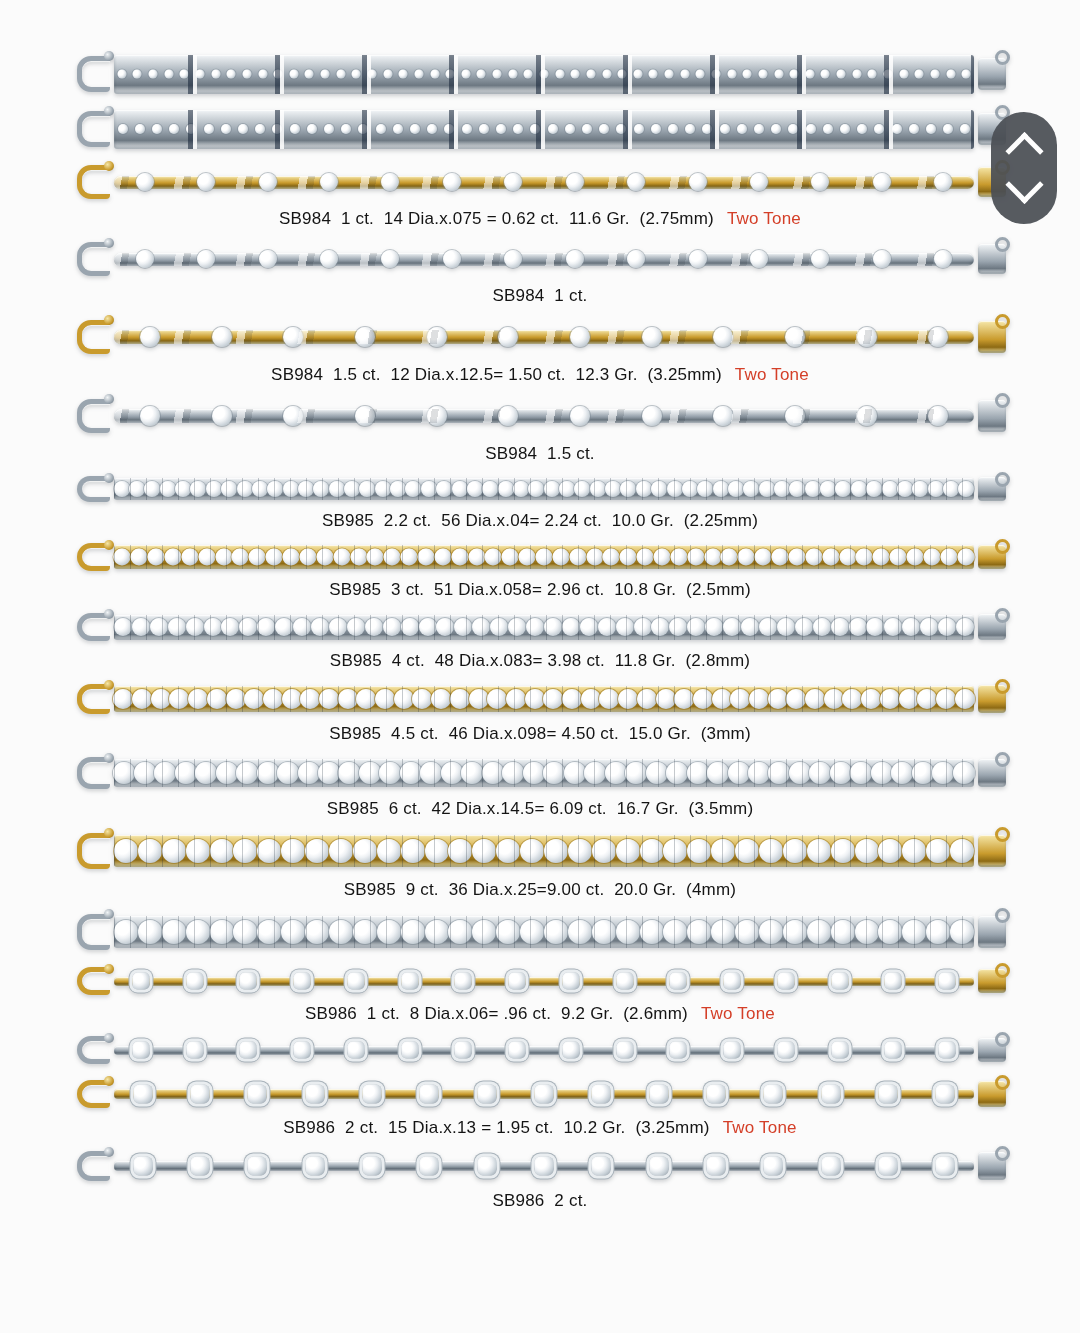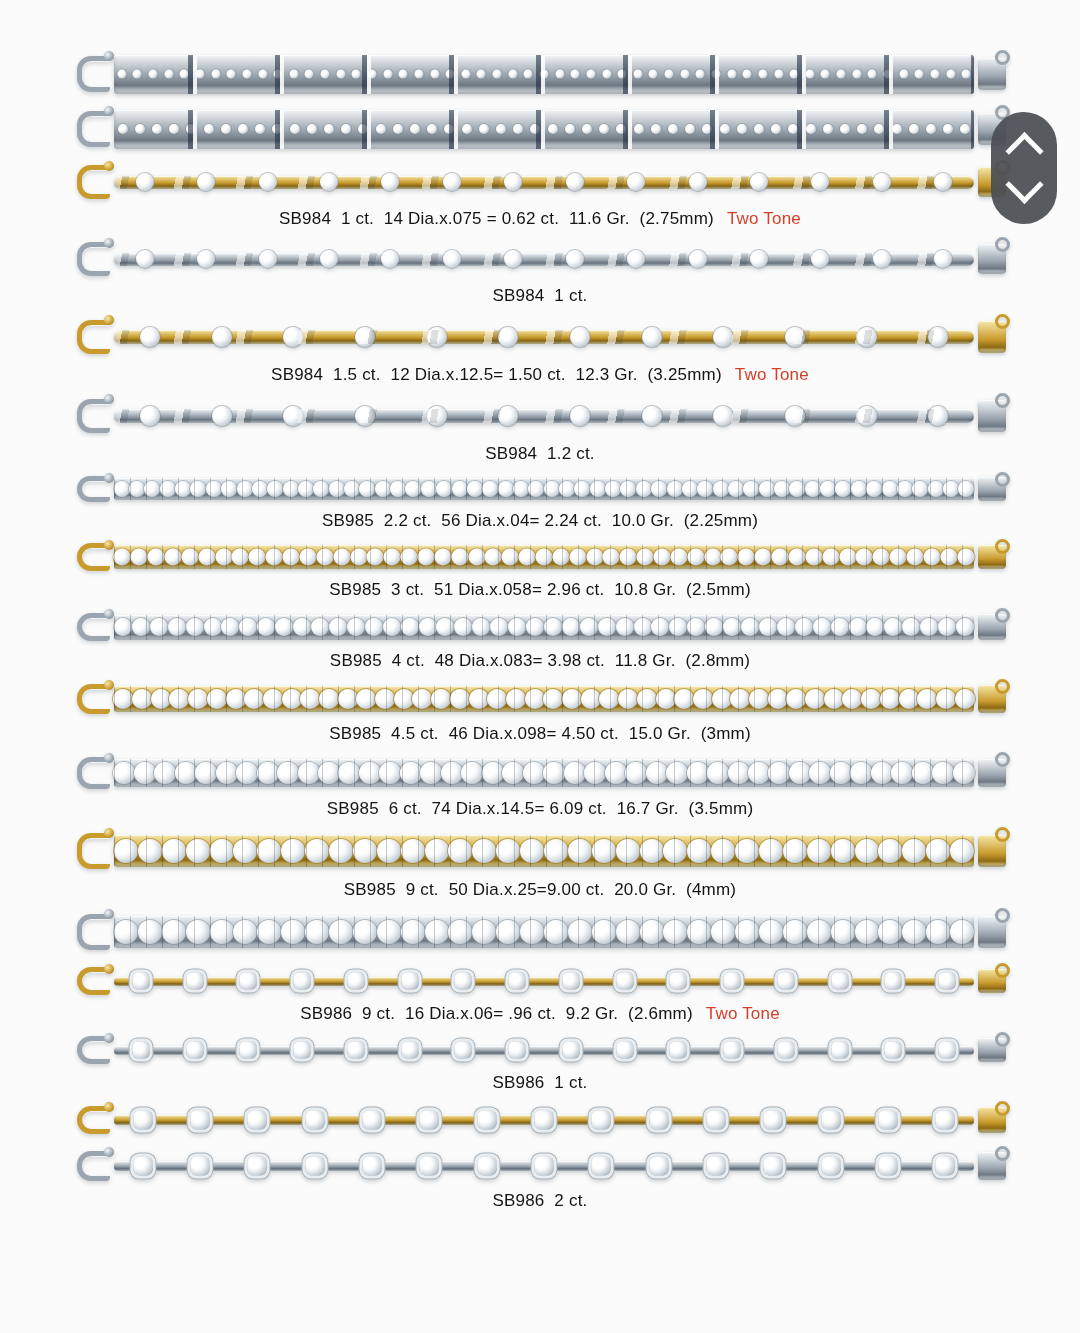--- a/index.html
+++ b/index.html
@@ -311,21 +311,21 @@
               <span class="stone" style="width: 20px; height: 20px; left: 54.1667%;"></span>
               <span class="stone" style="width: 20px; height: 20px; left: 62.5%;"></span>
               <span class="stone" style="width: 20px; height: 20px; left: 70.8333%;"></span>
               <span class="stone" style="width: 20px; height: 20px; left: 79.1667%;"></span>
               <span class="stone" style="width: 20px; height: 20px; left: 87.5%;"></span>
               <span class="stone" style="width: 20px; height: 20px; left: 95.8333%;"></span>
             </span>
           </span>
           <span class="clasp right"></span>
         </div>
-        <div class="caption"><span class="cap-text">SB984  1.2 ct.</span></div>
+        <div class="caption"><span class="cap-text">SB984  1.5 ct.</span></div>
       </div>
       <div class="row">
         <div class="bracelet style-tennis metal-white" style="height: 34px;">
           <span class="clasp left"></span>
           <span class="chain" style="height: 22px;">
             <span class="stones" style="top: -6px; bottom: -6px;">
               <span class="stone" style="width: 16px; height: 16px; left: 0.892857%;"></span>
               <span class="stone" style="width: 16px; height: 16px; left: 2.67857%;"></span>
               <span class="stone" style="width: 16px; height: 16px; left: 4.46429%;"></span>
               <span class="stone" style="width: 16px; height: 16px; left: 6.25%;"></span>
@@ -609,21 +609,21 @@
               <span class="stone" style="width: 22px; height: 22px; left: 86.9048%;"></span>
               <span class="stone" style="width: 22px; height: 22px; left: 89.2857%;"></span>
               <span class="stone" style="width: 22px; height: 22px; left: 91.6667%;"></span>
               <span class="stone" style="width: 22px; height: 22px; left: 94.0476%;"></span>
               <span class="stone" style="width: 22px; height: 22px; left: 96.4286%;"></span>
               <span class="stone" style="width: 22px; height: 22px; left: 98.8095%;"></span>
             </span>
           </span>
           <span class="clasp right"></span>
         </div>
-        <div class="caption"><span class="cap-text">SB985  6 ct.  74 Dia.x.14.5= 6.09 ct.  16.7 Gr.  (3.5mm)</span></div>
+        <div class="caption"><span class="cap-text">SB985  6 ct.  42 Dia.x.14.5= 6.09 ct.  16.7 Gr.  (3.5mm)</span></div>
       </div>
       <div class="row">
         <div class="bracelet style-tennis metal-gold" style="height: 48px;">
           <span class="clasp left"></span>
           <span class="chain" style="height: 32px;">
             <span class="stones" style="top: -8px; bottom: -8px;">
               <span class="stone" style="width: 24px; height: 24px; left: 1.38889%;"></span>
               <span class="stone" style="width: 24px; height: 24px; left: 4.16667%;"></span>
               <span class="stone" style="width: 24px; height: 24px; left: 6.94444%;"></span>
               <span class="stone" style="width: 24px; height: 24px; left: 9.72222%;"></span>
@@ -656,21 +656,21 @@
               <span class="stone" style="width: 24px; height: 24px; left: 84.7222%;"></span>
               <span class="stone" style="width: 24px; height: 24px; left: 87.5%;"></span>
               <span class="stone" style="width: 24px; height: 24px; left: 90.2778%;"></span>
               <span class="stone" style="width: 24px; height: 24px; left: 93.0556%;"></span>
               <span class="stone" style="width: 24px; height: 24px; left: 95.8333%;"></span>
               <span class="stone" style="width: 24px; height: 24px; left: 98.6111%;"></span>
             </span>
           </span>
           <span class="clasp right"></span>
         </div>
-        <div class="caption"><span class="cap-text">SB985  9 ct.  50 Dia.x.25=9.00 ct.  20.0 Gr.  (4mm)</span></div>
+        <div class="caption"><span class="cap-text">SB985  9 ct.  36 Dia.x.25=9.00 ct.  20.0 Gr.  (4mm)</span></div>
       </div>
       <div class="row">
         <div class="bracelet style-tennis metal-white" style="height: 48px;">
           <span class="clasp left"></span>
           <span class="chain" style="height: 32px;">
             <span class="stones" style="top: -8px; bottom: -8px;">
               <span class="stone" style="width: 24px; height: 24px; left: 1.38889%;"></span>
               <span class="stone" style="width: 24px; height: 24px; left: 4.16667%;"></span>
               <span class="stone" style="width: 24px; height: 24px; left: 6.94444%;"></span>
               <span class="stone" style="width: 24px; height: 24px; left: 9.72222%;"></span>
@@ -729,21 +729,21 @@
               <span class="stone" style="width: 17px; height: 17px; left: 65.625%;"></span>
               <span class="stone" style="width: 17px; height: 17px; left: 71.875%;"></span>
               <span class="stone" style="width: 17px; height: 17px; left: 78.125%;"></span>
               <span class="stone" style="width: 17px; height: 17px; left: 84.375%;"></span>
               <span class="stone" style="width: 17px; height: 17px; left: 90.625%;"></span>
               <span class="stone" style="width: 17px; height: 17px; left: 96.875%;"></span>
             </span>
           </span>
           <span class="clasp right"></span>
         </div>
-        <div class="caption"><span class="cap-text">SB986  9 ct.  16 Dia.x.06= .96 ct.  9.2 Gr.  (2.6mm)</span><span class="badge">Two Tone</span></div>
+        <div class="caption"><span class="cap-text">SB986  1 ct.  8 Dia.x.06= .96 ct.  9.2 Gr.  (2.6mm)</span><span class="badge">Two Tone</span></div>
       </div>
       <div class="row">
         <div class="bracelet style-bar-station metal-white" style="height: 36px;">
           <span class="clasp left"></span>
           <span class="chain" style="height: 9px;">
             <span class="stones" style="top: -13px; bottom: -13px;">
               <span class="stone" style="width: 17px; height: 17px; left: 3.125%;"></span>
               <span class="stone" style="width: 17px; height: 17px; left: 9.375%;"></span>
               <span class="stone" style="width: 17px; height: 17px; left: 15.625%;"></span>
               <span class="stone" style="width: 17px; height: 17px; left: 21.875%;"></span>
@@ -756,21 +756,20 @@
               <span class="stone" style="width: 17px; height: 17px; left: 65.625%;"></span>
               <span class="stone" style="width: 17px; height: 17px; left: 71.875%;"></span>
               <span class="stone" style="width: 17px; height: 17px; left: 78.125%;"></span>
               <span class="stone" style="width: 17px; height: 17px; left: 84.375%;"></span>
               <span class="stone" style="width: 17px; height: 17px; left: 90.625%;"></span>
               <span class="stone" style="width: 17px; height: 17px; left: 96.875%;"></span>
             </span>
           </span>
           <span class="clasp right"></span>
         </div>
-        <div class="caption"><span class="cap-text">SB986  1 ct.</span></div>
       </div>
       <div class="row">
         <div class="bracelet style-bar-station metal-two-tone" style="height: 38px;">
           <span class="clasp left"></span>
           <span class="chain" style="height: 10px;">
             <span class="stones" style="top: -14px; bottom: -14px;">
               <span class="stone" style="width: 19px; height: 19px; left: 3.33333%;"></span>
               <span class="stone" style="width: 19px; height: 19px; left: 10%;"></span>
               <span class="stone" style="width: 19px; height: 19px; left: 16.6667%;"></span>
               <span class="stone" style="width: 19px; height: 19px; left: 23.3333%;"></span>
@@ -782,20 +781,21 @@
               <span class="stone" style="width: 19px; height: 19px; left: 63.3333%;"></span>
               <span class="stone" style="width: 19px; height: 19px; left: 70%;"></span>
               <span class="stone" style="width: 19px; height: 19px; left: 76.6667%;"></span>
               <span class="stone" style="width: 19px; height: 19px; left: 83.3333%;"></span>
               <span class="stone" style="width: 19px; height: 19px; left: 90%;"></span>
               <span class="stone" style="width: 19px; height: 19px; left: 96.6667%;"></span>
             </span>
           </span>
           <span class="clasp right"></span>
         </div>
+        <div class="caption"><span class="cap-text">SB986  2 ct.  15 Dia.x.13 = 1.95 ct.  10.2 Gr.  (3.25mm)</span><span class="badge">Two Tone</span></div>
       </div>
       <div class="row">
         <div class="bracelet style-bar-station metal-white" style="height: 40px;">
           <span class="clasp left"></span>
           <span class="chain" style="height: 10px;">
             <span class="stones" style="top: -15px; bottom: -15px;">
               <span class="stone" style="width: 19px; height: 19px; left: 3.33333%;"></span>
               <span class="stone" style="width: 19px; height: 19px; left: 10%;"></span>
               <span class="stone" style="width: 19px; height: 19px; left: 16.6667%;"></span>
               <span class="stone" style="width: 19px; height: 19px; left: 23.3333%;"></span>

